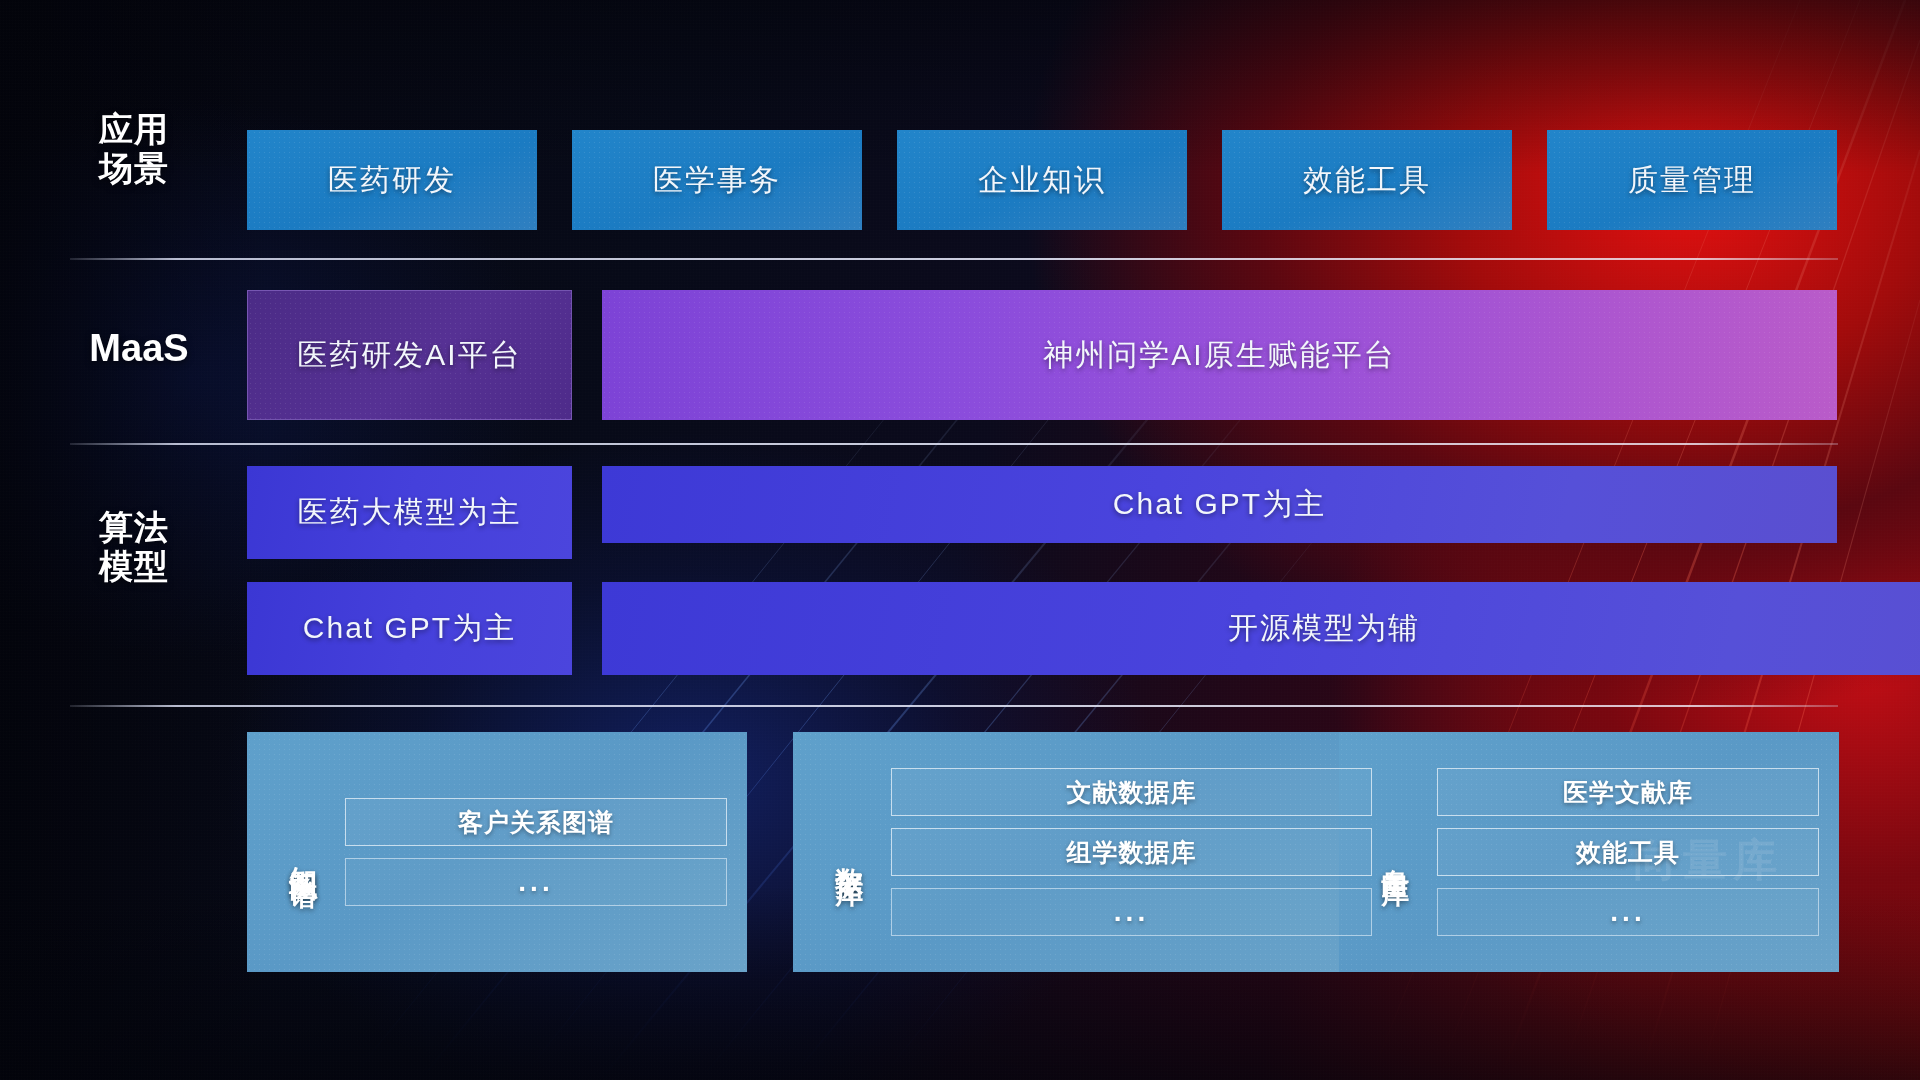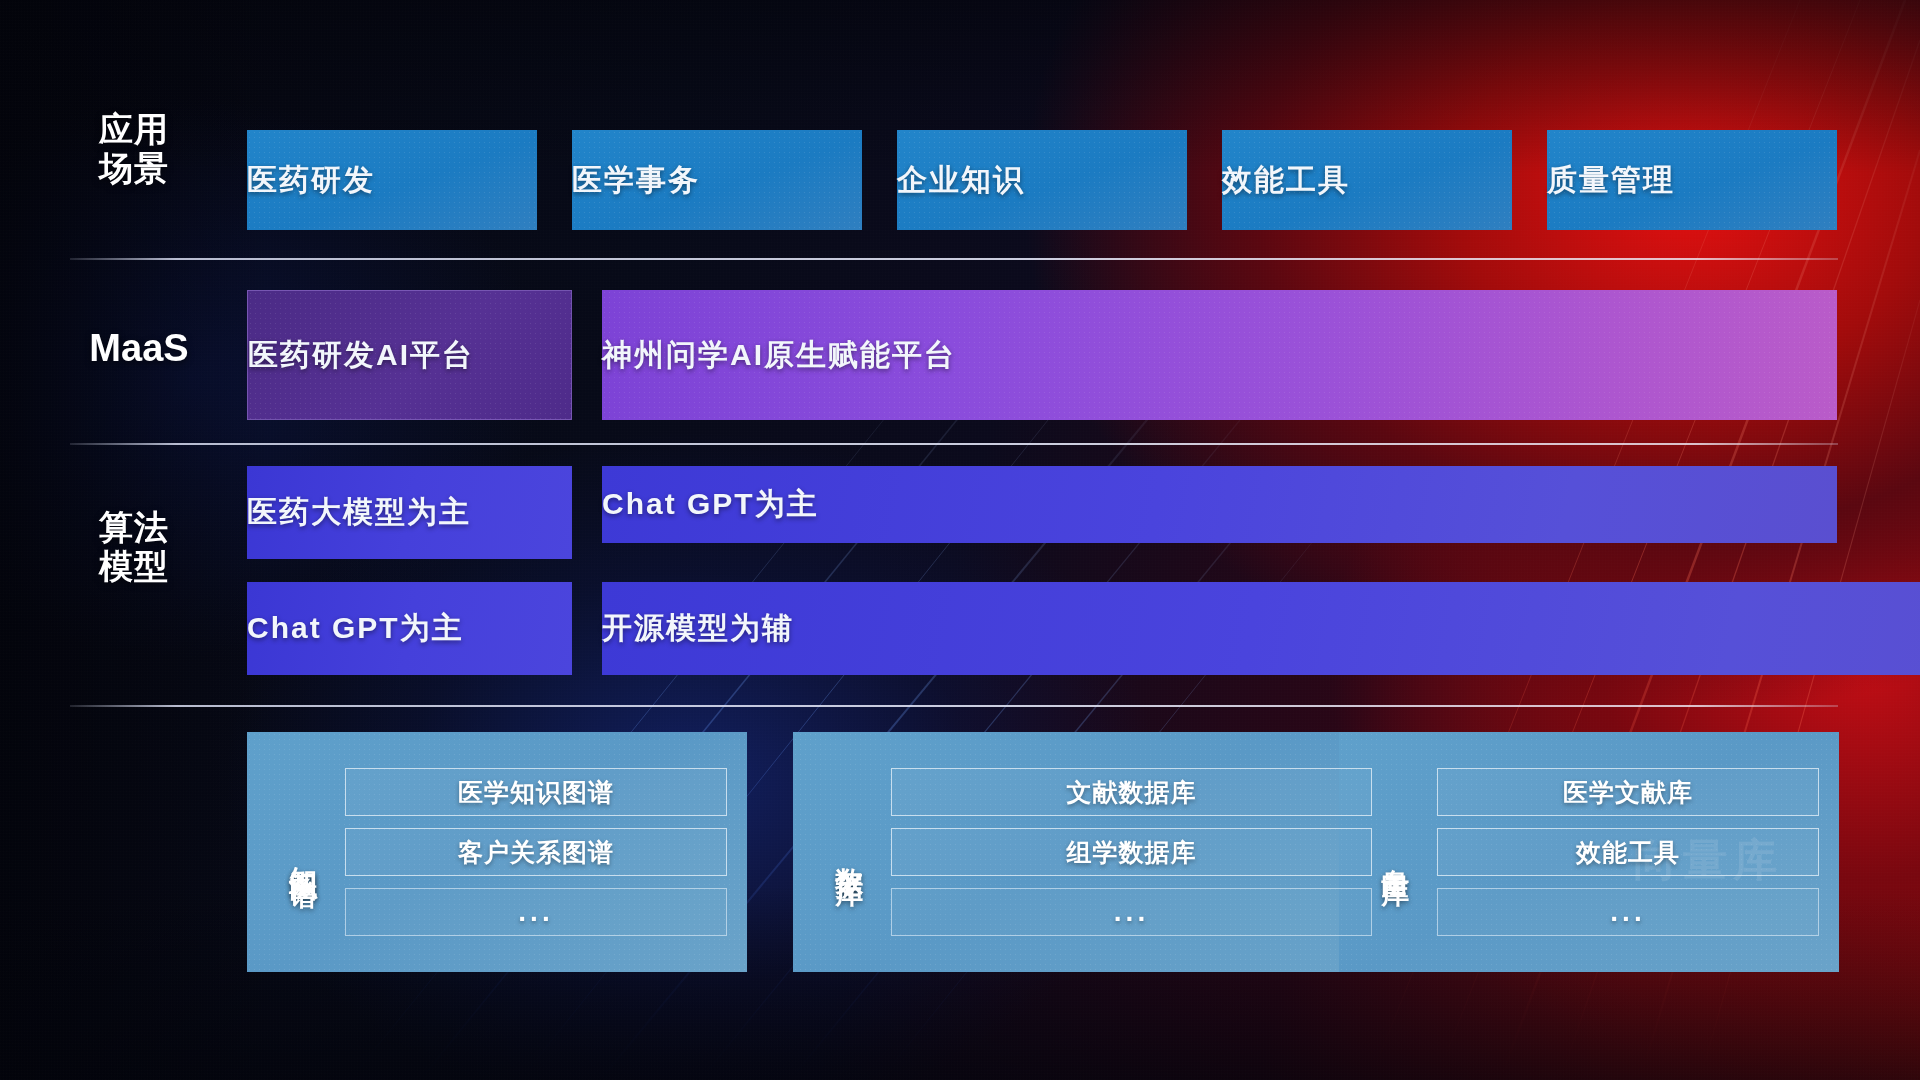--- a/index.html
+++ b/index.html
@@ -69,23 +69,23 @@
     position: absolute;
     height: 2px;
     background: linear-gradient(90deg, rgba(200,205,225,0.15) 0%, rgba(215,220,240,0.85) 6%, rgba(225,228,245,0.9) 55%, rgba(235,225,235,0.85) 92%, rgba(210,200,220,0.3) 100%);
   }
 
   
   .box {
     position: absolute;
     display: flex;
     align-items: center;
-    justify-content: flex-start;
+    justify-content: center;
     color: #f2f6fb;
-    font-weight: bold;
+    font-weight: normal;
     text-shadow: 0 2px 5px rgba(0,0,0,0.45);
     box-sizing: border-box;
   }
 
   .app-box {
     background: linear-gradient(160deg, #2285ca 0%, #1b7bc2 55%, #2f7fc0 100%);
     font-size: 30px;
     letter-spacing: 2px;
   }
   .app-box::after {
@@ -293,21 +293,20 @@
     <div class="box algo-box wide" style="left:602px; top:582px; width:1444px; height:93px;">
       <span>开源模型为辅</span>
     </div>
 
     <div class="divider" style="left:70px; top:705px; width:1768px;"></div>
 
 
     <div class="kgroup" style="left:247px; top:732px; width:500px; height:240px;">
       <div class="kgroup-label">知识图谱</div>
       <div class="kgroup-items">
-        <div class="kitem">医学知识图谱</div>
         <div class="kitem">客户关系图谱</div>
         <div class="kitem ellipsis">...</div>
       </div>
     </div>
 
     <div class="kgroup" style="left:793px; top:732px; width:599px; height:240px;">
       <div class="kgroup-label">数据库</div>
       <div class="kgroup-items">
         <div class="kitem">文献数据库</div>
         <div class="kitem">组学数据库</div>

